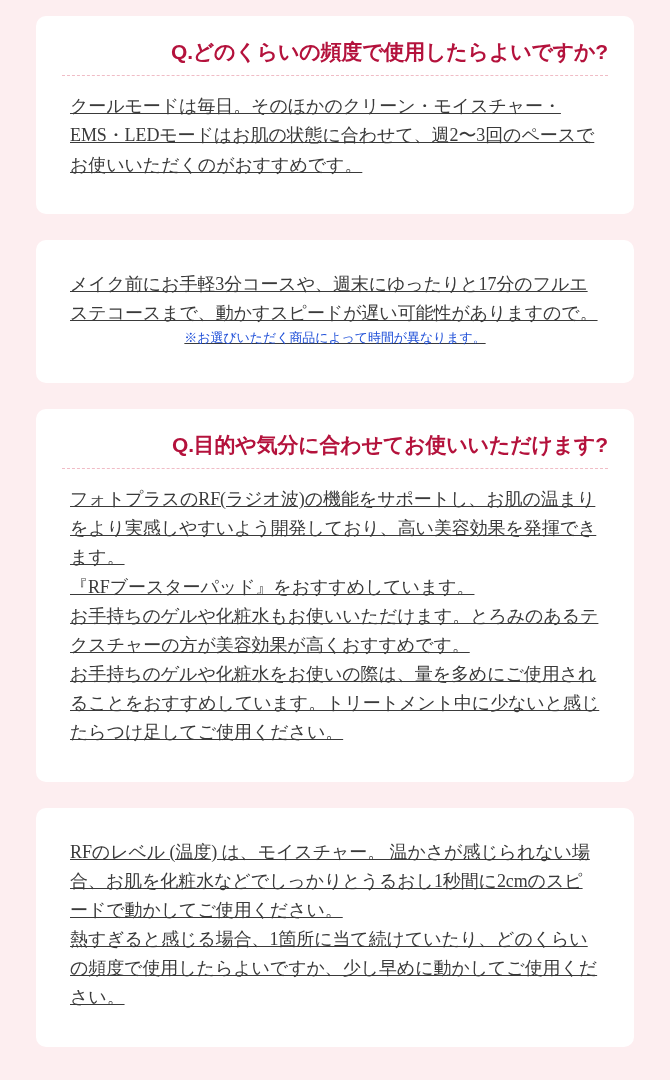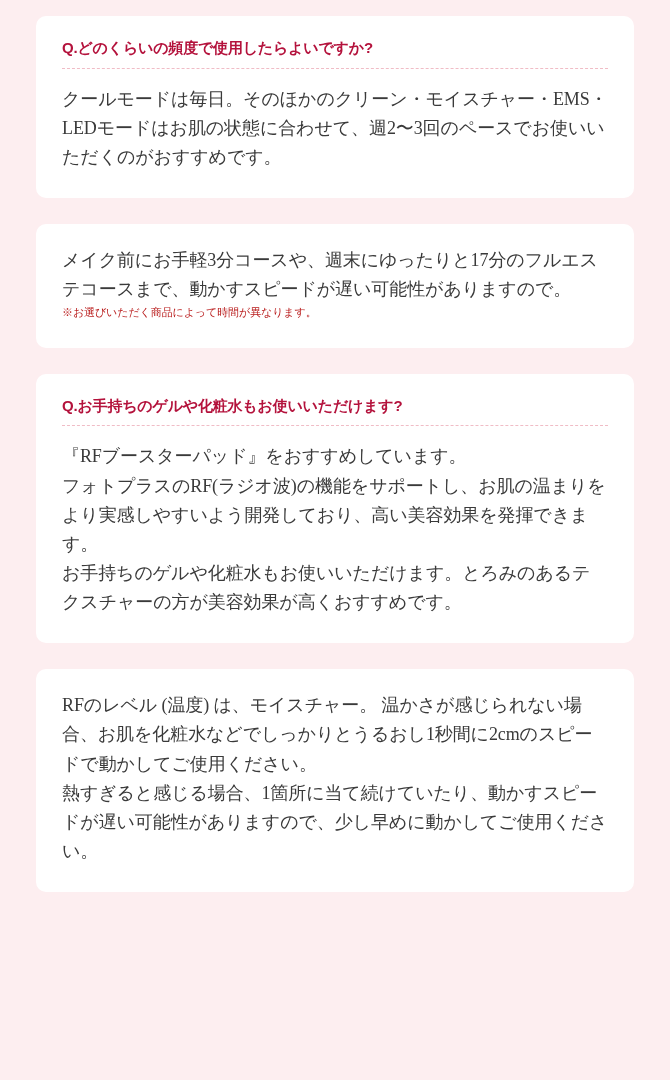--- a/index.html
+++ b/index.html
@@ -26,42 +26,45 @@
     padding: 22px 26px 26px 26px;
     margin-bottom: 26px;
   }
   .faq-card:last-child {
     margin-bottom: 0;
   }
   .faq-question {
     color: #b4123c;
     font-family: "Liberation Sans", "DejaVu Sans", sans-serif;
     font-weight: bold;
-    font-size: 15px;
+    font-size: 21px;
     line-height: 1.3;
     letter-spacing: -0.2px;
     padding-bottom: 10px;
     border-bottom: 1px dashed #f0bcc6;
     margin: 0 0 16px 0;
+    text-align: right;
   }
   .faq-body {
     color: #3a3a3a;
     font-size: 18px;
     line-height: 1.62;
     letter-spacing: -0.1px;
-    margin: 0;
+    margin: 8px;
+    text-decoration: underline;
   }
   .faq-body p {
     margin: 0;
   }
   .faq-note {
-    color: #b91c1c;
-    font-size: 11px;
+    color: #1d4ed8;
+    font-size: 13px;
     line-height: 1.6;
     margin-top: 6px;
+    text-align: center;
   }
   .card-tall .faq-body p {
     margin-bottom: 0;
   }
 </style>
 </head>
 <body>
 
 <div class="faq-page">
 
@@ -73,28 +76,29 @@
   </div>
 
   <div class="faq-card">
     <div class="faq-body">
       <p>メイク前にお手軽3分コースや、週末にゆったりと17分のフルエステコースまで、動かすスピードが遅い可能性がありますので。</p>
       <p class="faq-note">※お選びいただく商品によって時間が異なります。</p>
     </div>
   </div>
 
   <div class="faq-card card-tall">
-    <h2 class="faq-question">Q.お手持ちのゲルや化粧水もお使いいただけます?</h2>
+    <h2 class="faq-question">Q.目的や気分に合わせてお使いいただけます?</h2>
     <div class="faq-body">
+      <p>フォトプラスのRF(ラジオ波)の機能をサポートし、お肌の温まりをより実感しやすいよう開発しており、高い美容効果を発揮できます。</p>
       <p>『RFブースターパッド』をおすすめしています。</p>
-      <p>フォトプラスのRF(ラジオ波)の機能をサポートし、お肌の温まりをより実感しやすいよう開発しており、高い美容効果を発揮できます。</p>
       <p>お手持ちのゲルや化粧水もお使いいただけます。とろみのあるテクスチャーの方が美容効果が高くおすすめです。</p>
+      <p>お手持ちのゲルや化粧水をお使いの際は、量を多めにご使用されることをおすすめしています。トリートメント中に少ないと感じたらつけ足してご使用ください。</p>
     </div>
   </div>
 
   <div class="faq-card">
     <div class="faq-body">
       <p>RFのレベル (温度) は、モイスチャー。 温かさが感じられない場合、お肌を化粧水などでしっかりとうるおし1秒間に2cmのスピードで動かしてご使用ください。</p>
-      <p>熱すぎると感じる場合、1箇所に当て続けていたり、動かすスピードが遅い可能性がありますので、少し早めに動かしてご使用ください。</p>
+      <p>熱すぎると感じる場合、1箇所に当て続けていたり、どのくらいの頻度で使用したらよいですか、少し早めに動かしてご使用ください。</p>
     </div>
   </div>
 
 </div>
 
 </body></html>

